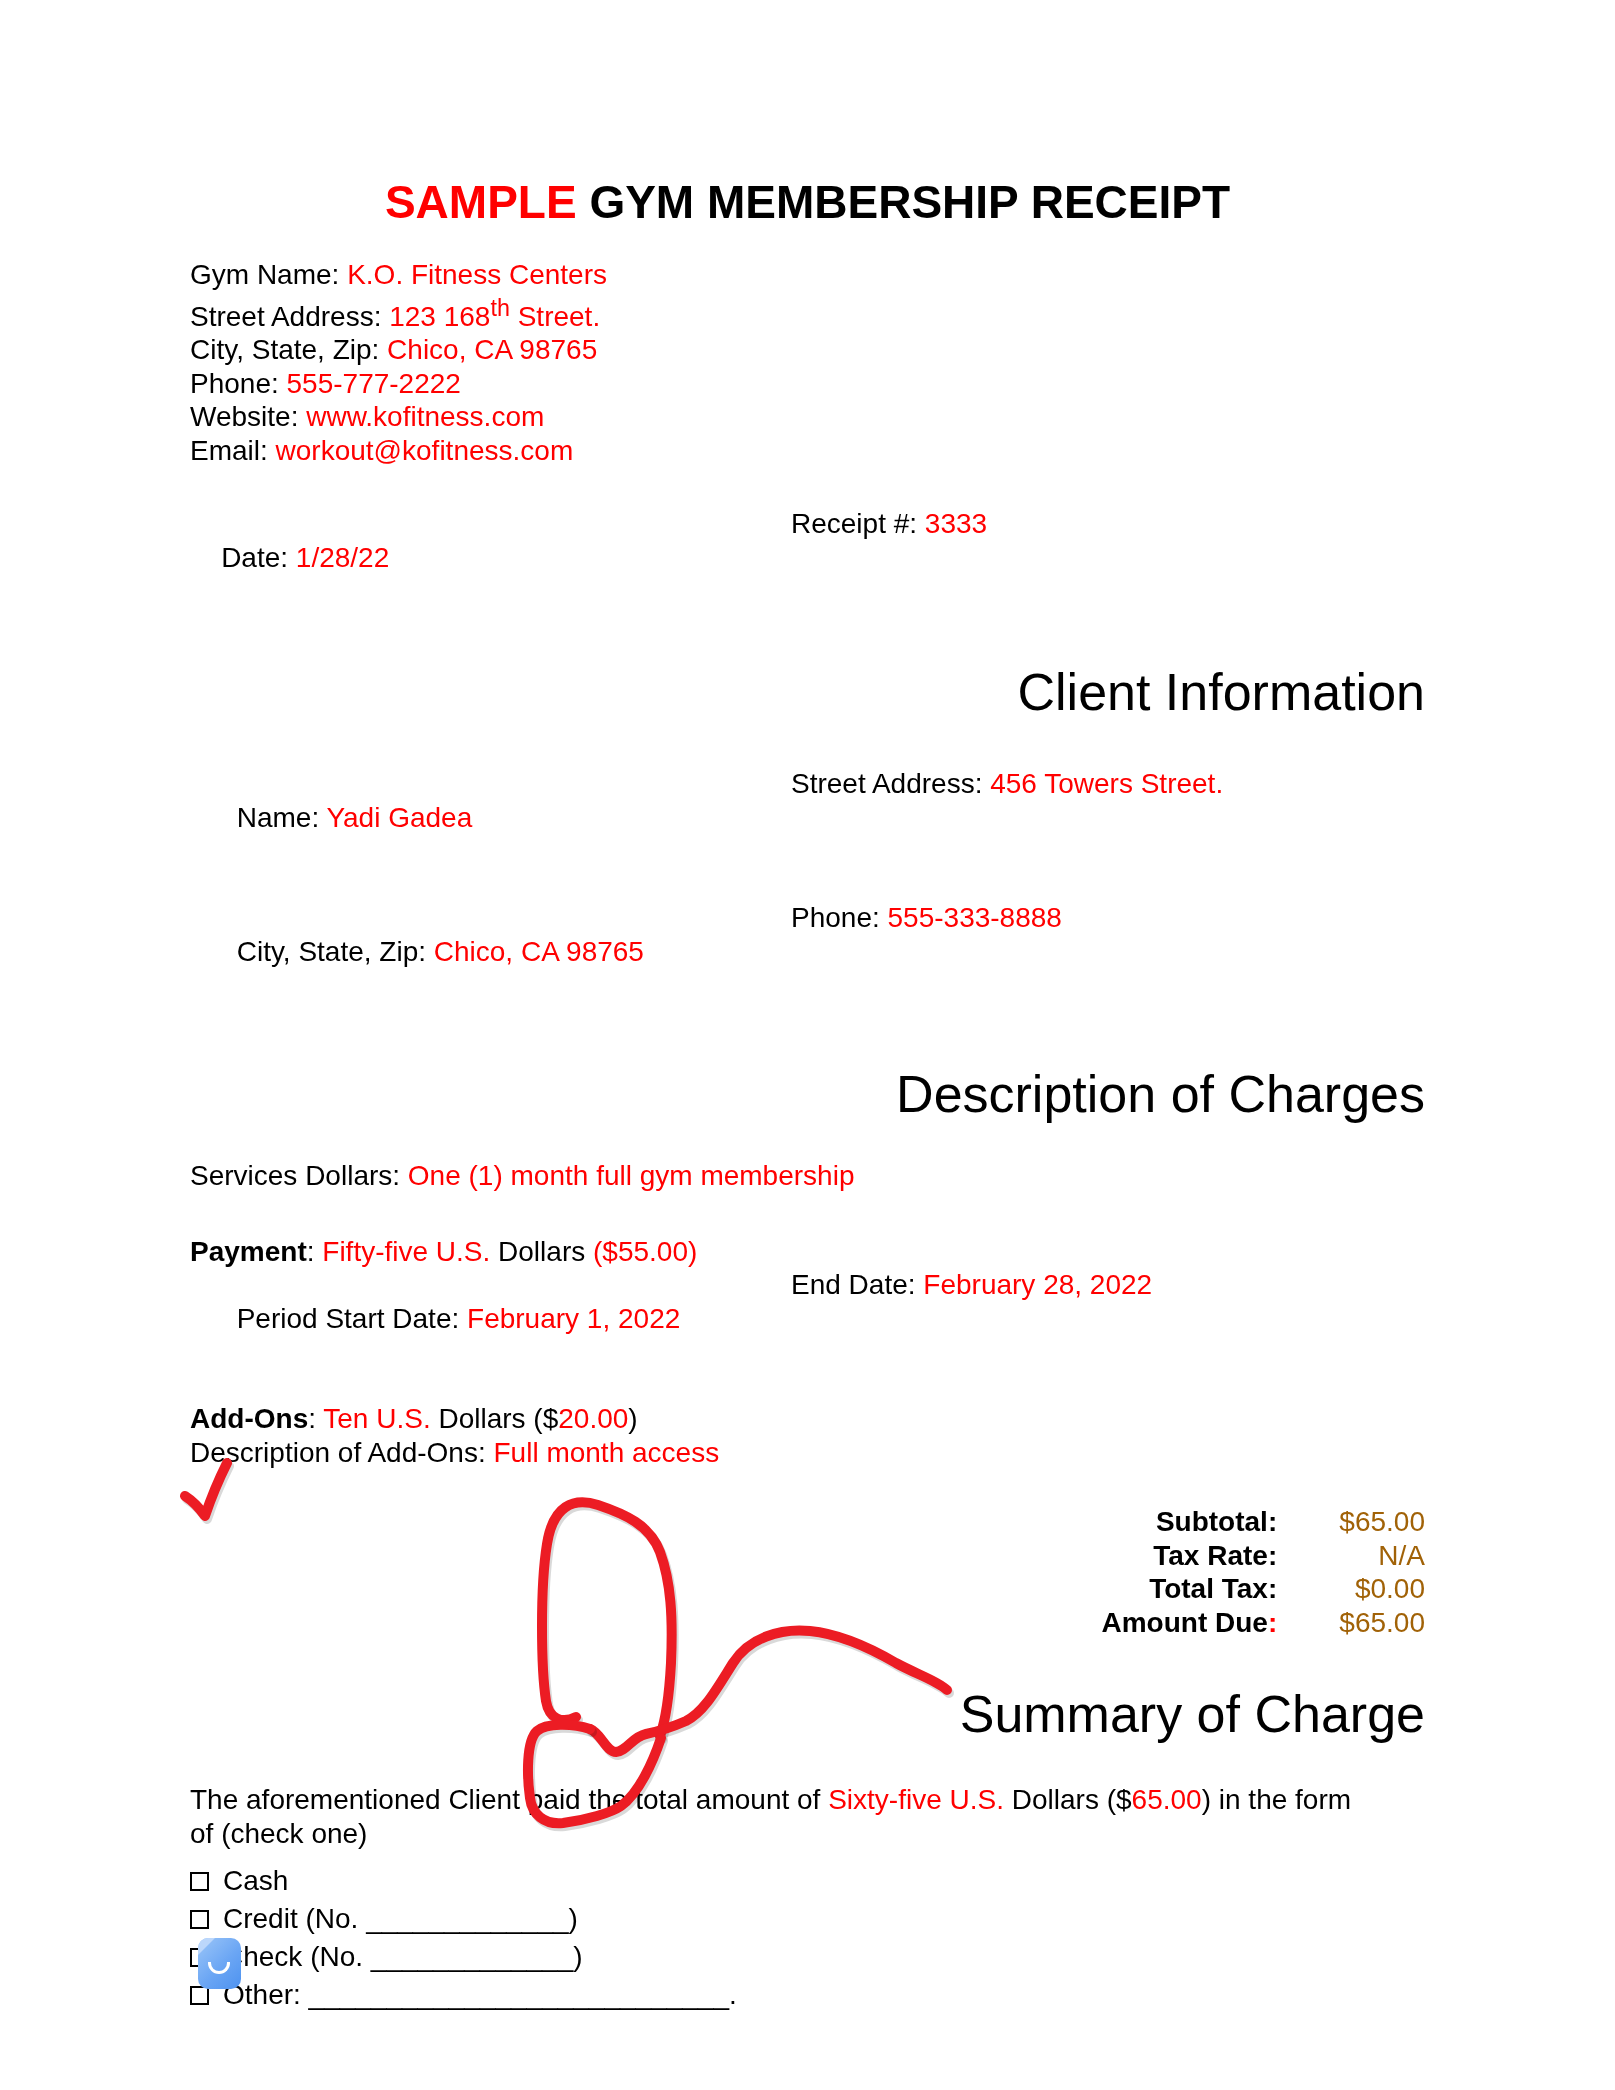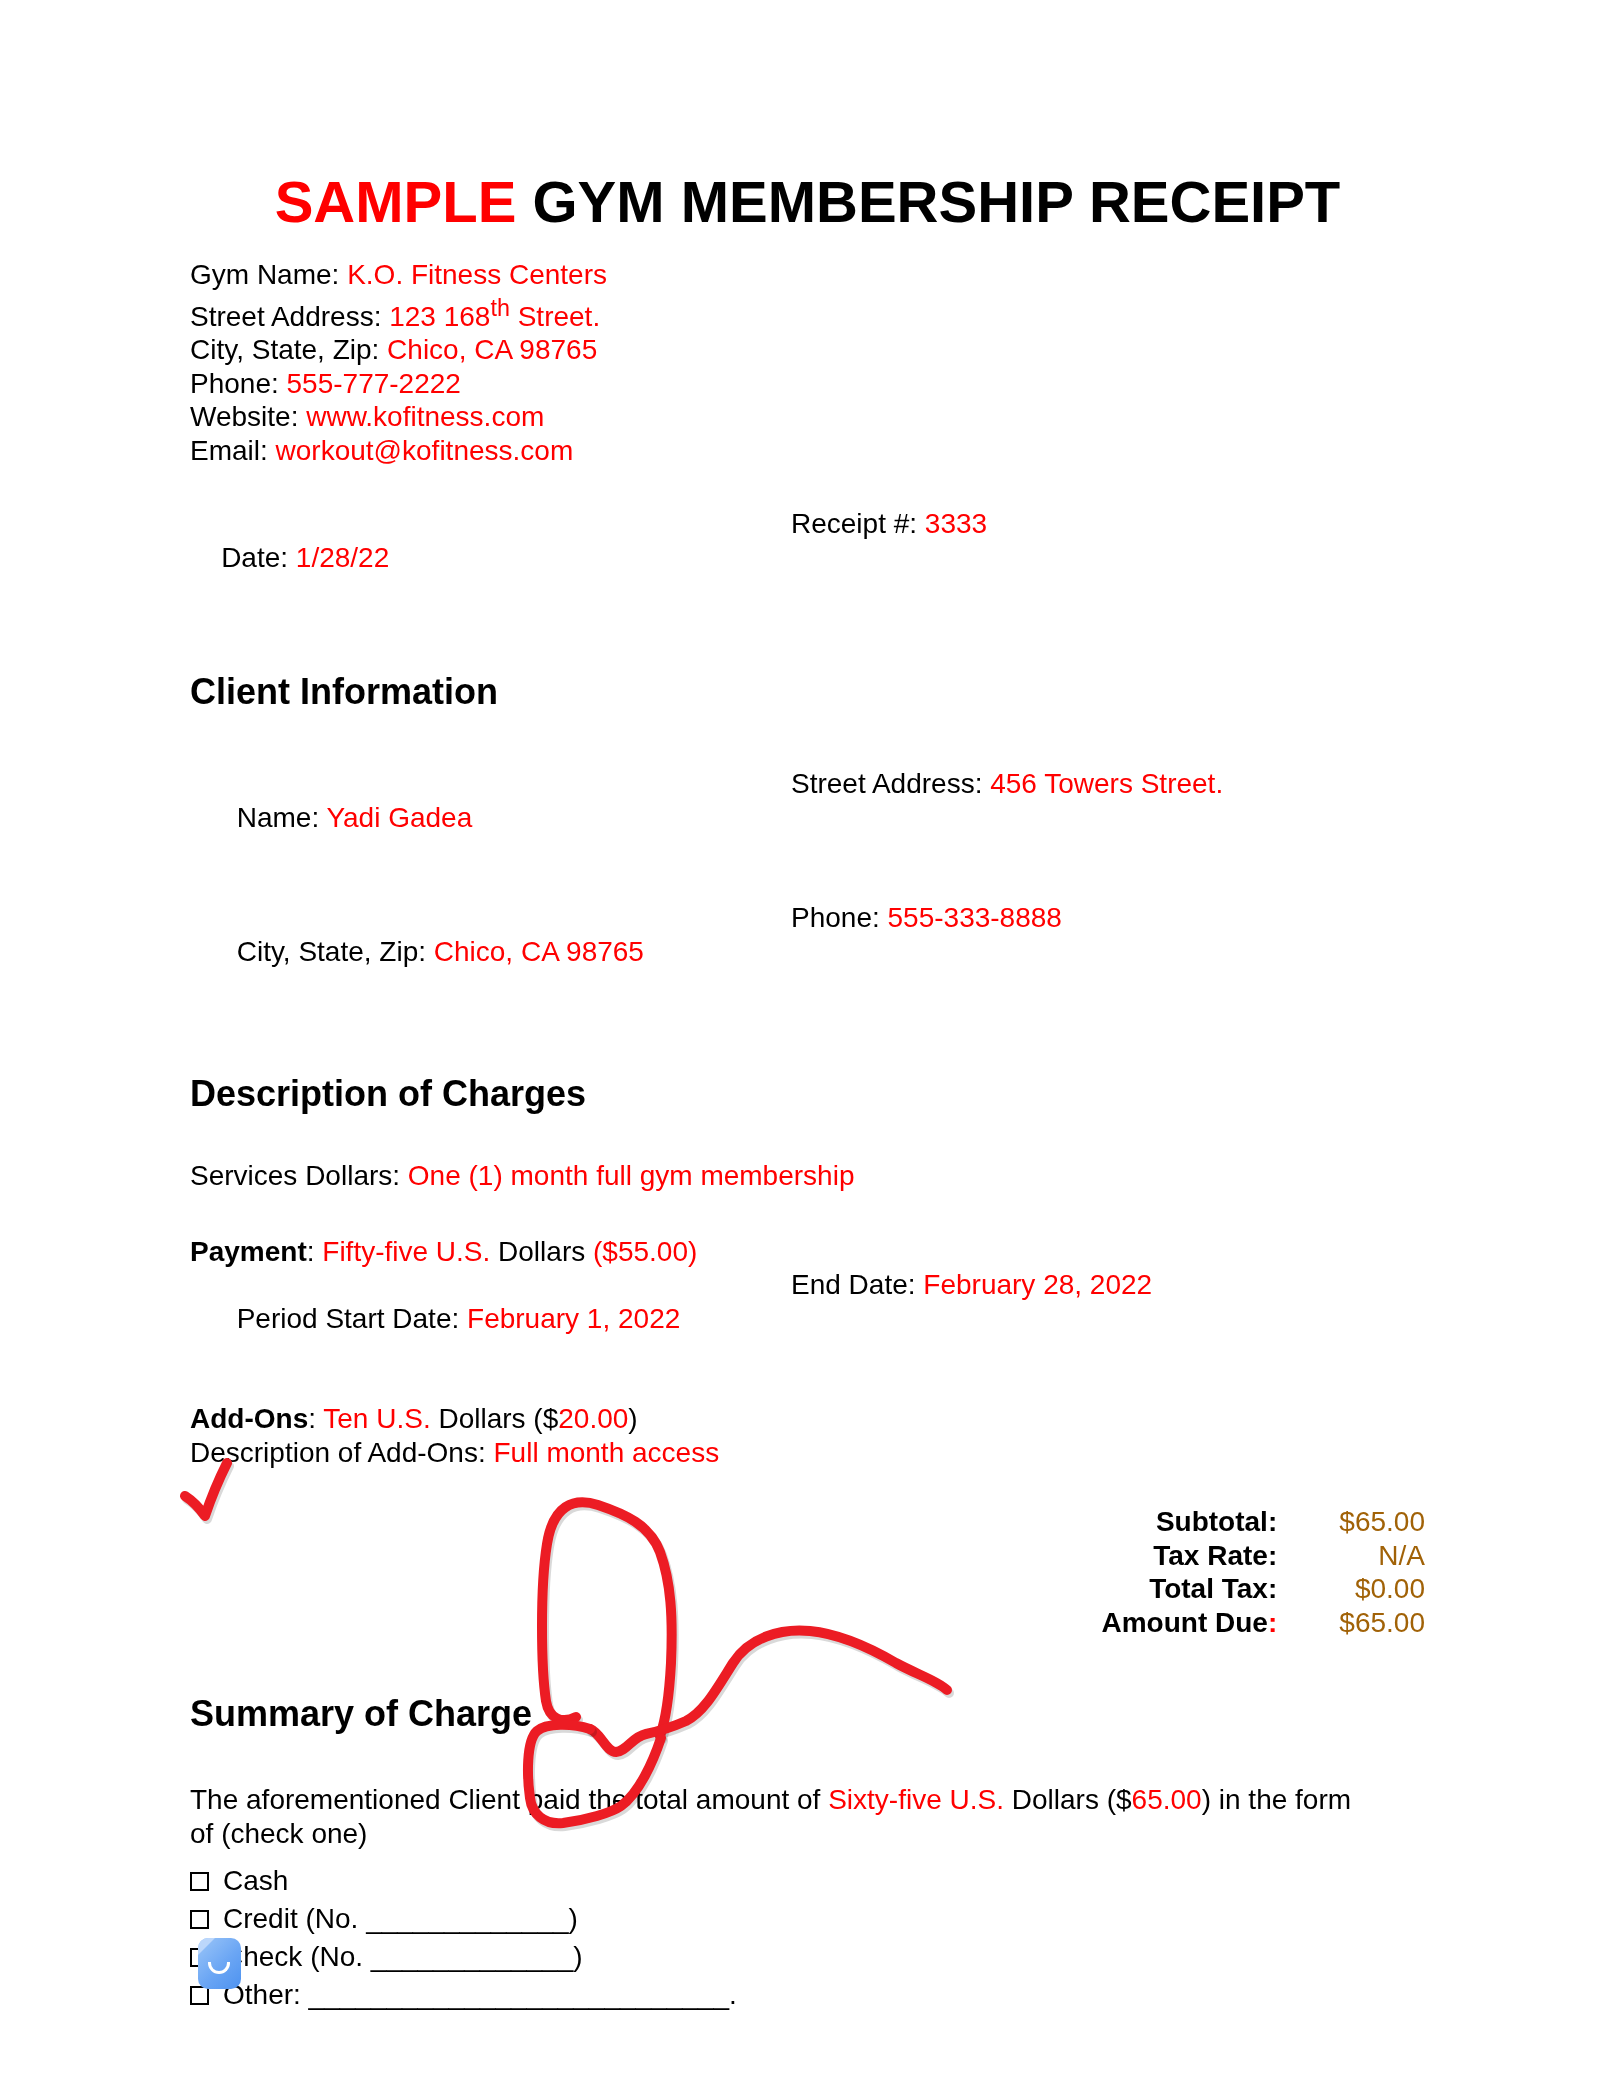--- a/index.html
+++ b/index.html
@@ -13,25 +13,25 @@
     color:#000;
     overflow:hidden;
     box-sizing:border-box;
     padding:0 190px;
   }
   .red{color:#ff0000;}
   .b{font-weight:bold;}
   .line{white-space:pre-wrap;}
   .title{
     padding-top:176px;
-    font-size:58px;line-height:52px;font-weight:bold;
+    font-size:46px;line-height:52px;font-weight:bold;
     text-align:center;white-space:pre-wrap;
   }
   .h2{
-    font-size:36px;line-height:46px;font-weight:bold;text-align:left;white-space:pre-wrap;
+    font-size:52px;line-height:46px;font-weight:normal;text-align:right;white-space:pre-wrap;
   }
   .gym-block{margin-top:30px;}
   .row2{position:relative;}
   .colR{position:absolute;left:601px;top:0;white-space:pre-wrap;}
   .date-row{margin-top:40px;}
   .client-h{margin-top:28px;}
   .client-rows{margin-top:52px;}
   .charges-h{margin-top:36px;}
   .services{margin-top:42px;}
   .payment-block{margin-top:42px;}

